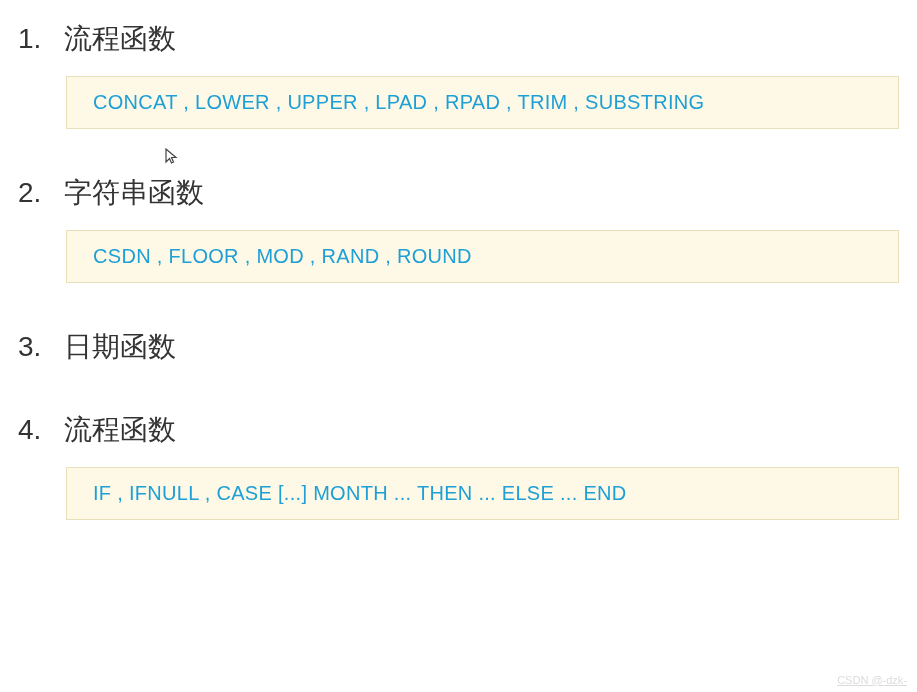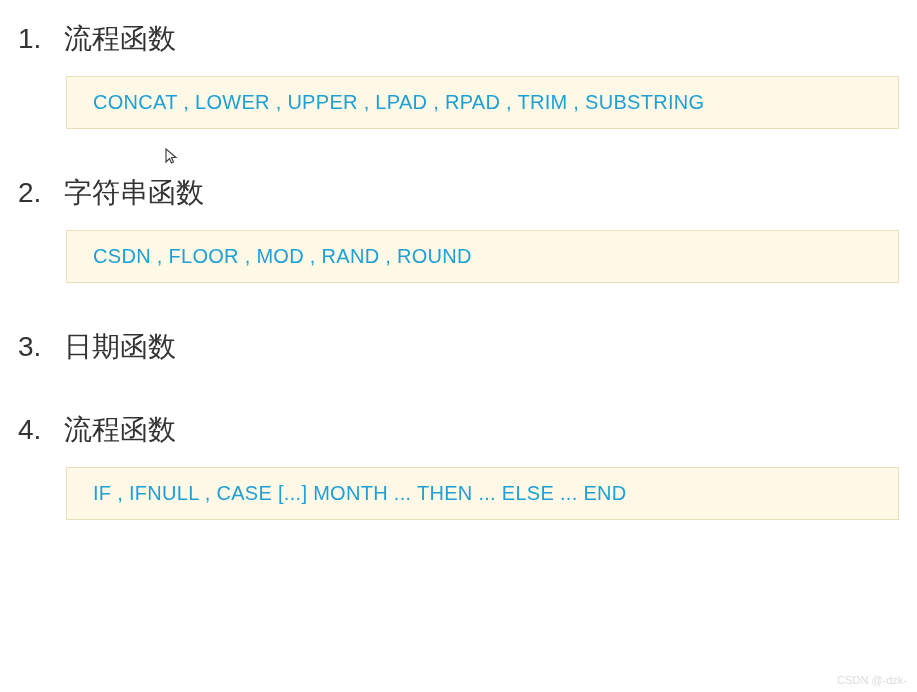--- a/index.html
+++ b/index.html
@@ -61,20 +61,21 @@
       width: 100%;
       height: 100%;
     }
     .watermark {
       position: absolute;
       right: 10px;
       bottom: 6px;
       font-size: 11px;
       color: #dcdcdc;
       font-family: Arial, sans-serif;
+      text-decoration: underline;
     }
   </style>
 </head>
 <body>
 
 <div class="section">
   <div class="heading-row">
     <span class="heading-number">1.</span>
     <span class="heading-text">流程函数</span>
   </div>

